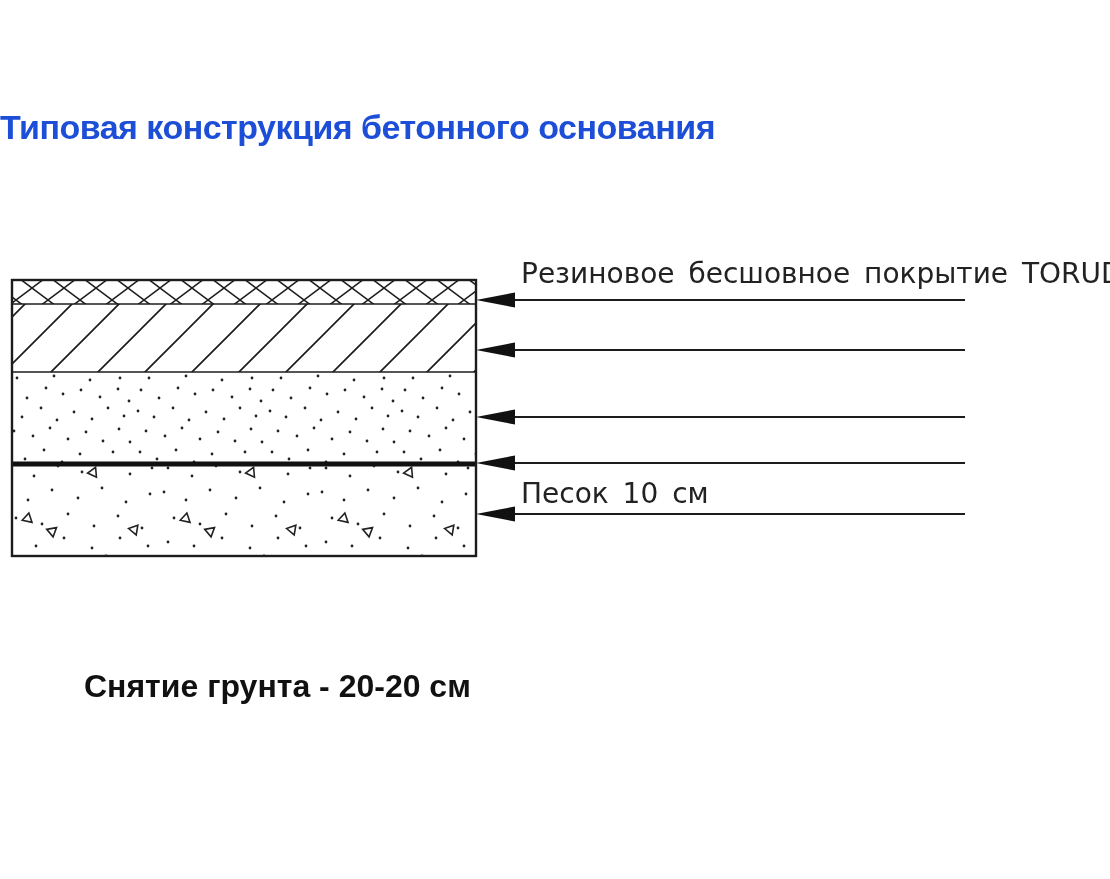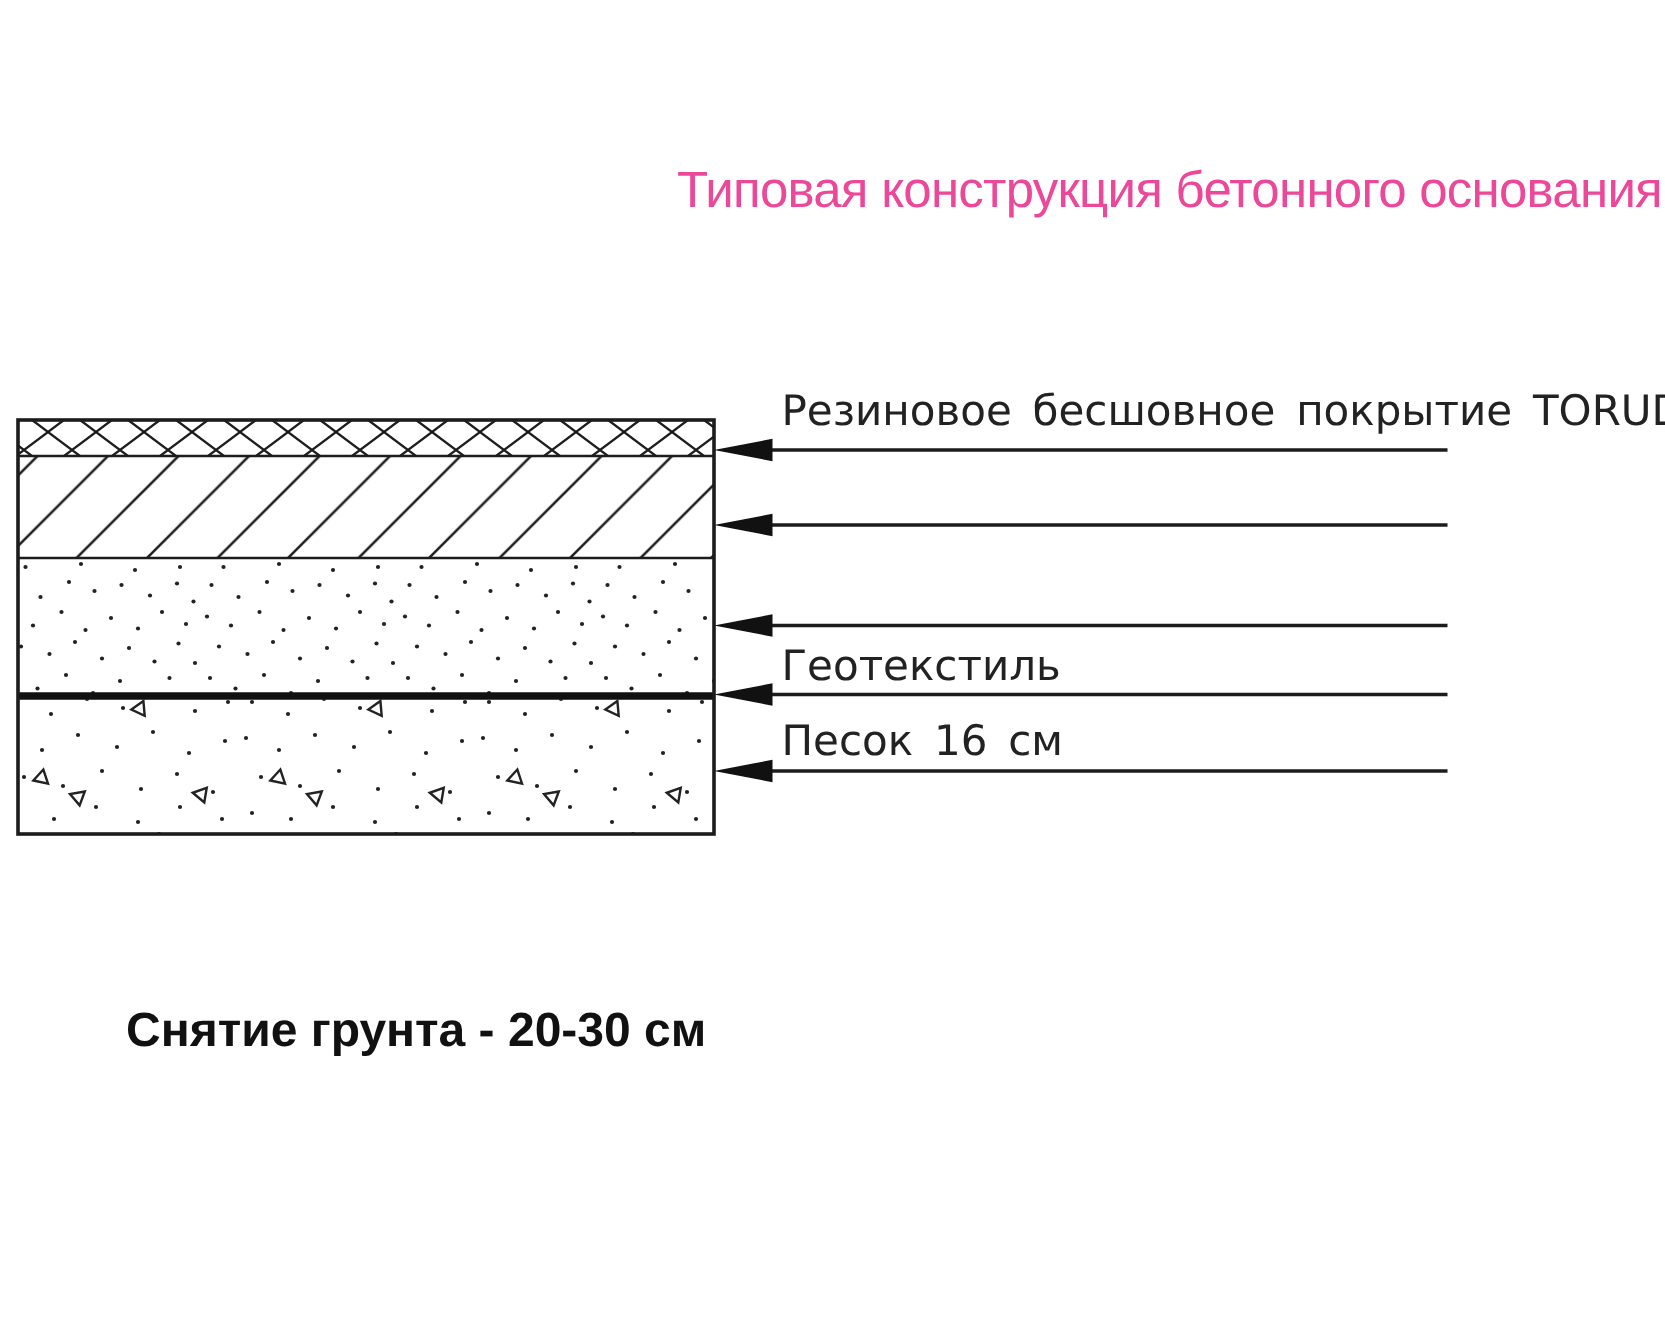--- a/index.html
+++ b/index.html
@@ -11,26 +11,26 @@
     overflow: hidden;
     font-family: "DejaVu Sans", sans-serif;
     color: #1c1c1c;
   }
   .title {
     position: absolute;
     left: 0;
     top: 108px;
     width: 1108px;
     margin: 0;
-    text-align: right;
+    text-align: left;
     font-family: "Liberation Sans", sans-serif;
-    font-weight: normal;
+    font-weight: bold;
     font-size: 34px;
     letter-spacing: -0.5px;
-    color: #ec4899;
+    color: #1d4ed8;
     white-space: nowrap;
   }
   .diagram-svg {
     position: absolute;
     left: 0;
     top: 0;
     width: 1110px;
     height: 879px;
   }
   .layer-label {
@@ -178,18 +178,17 @@
       <line x1="508" y1="463" x2="965" y2="463" stroke="#1c1c1c" stroke-width="2.2"></line>
       <polygon points="476,463 515,455.5 515,470.5" fill="#111"></polygon>
     </g>
     <g>
       <line x1="508" y1="514" x2="965" y2="514" stroke="#1c1c1c" stroke-width="2.2"></line>
       <polygon points="476,514 515,506.5 515,521.5" fill="#111"></polygon>
     </g>
   </svg>
 
   <div class="layer-label label-1">Резиновое бесшовное покрытие TORUDA</div>
-  <div class="layer-label label-4">Геотекстиль</div>
-  <div class="layer-label label-5">Песок 16 см</div>
+  <div class="layer-label label-5">Песок 10 см</div>
 
-  <div class="footnote">Снятие грунта - 20-30 см</div>
+  <div class="footnote">Снятие грунта - 20-20 см</div>
 
 </div>
 
 </body></html>

